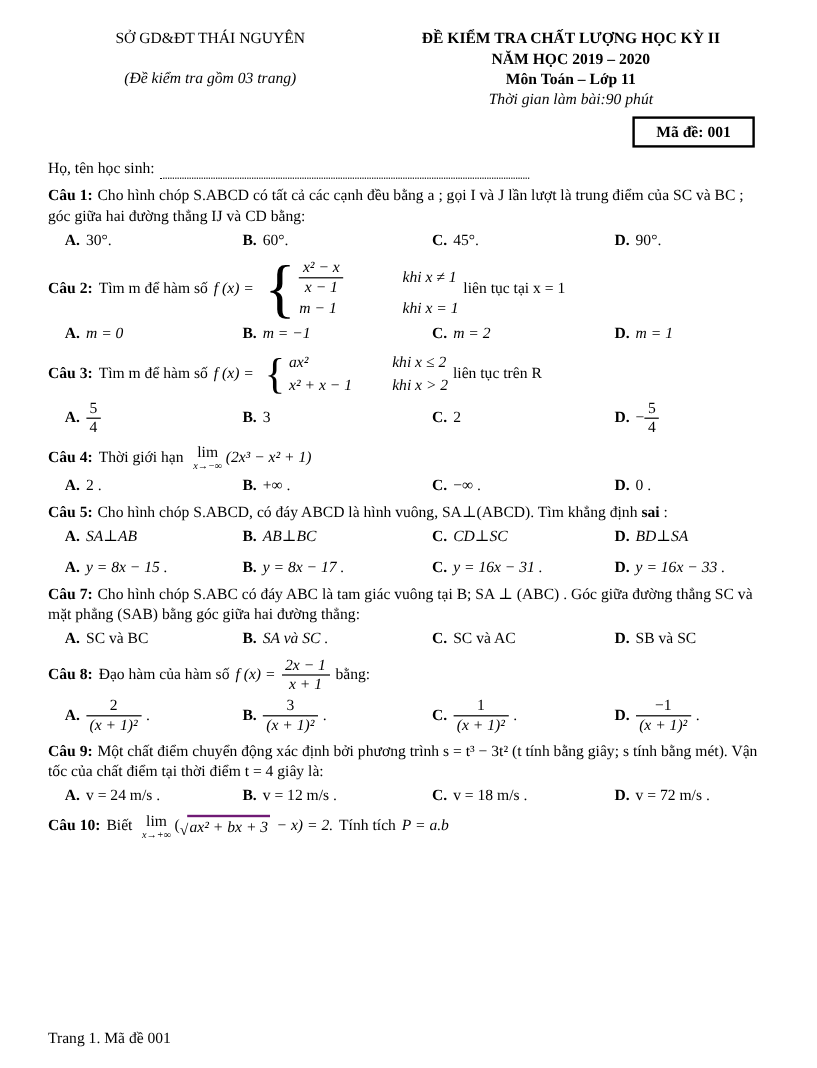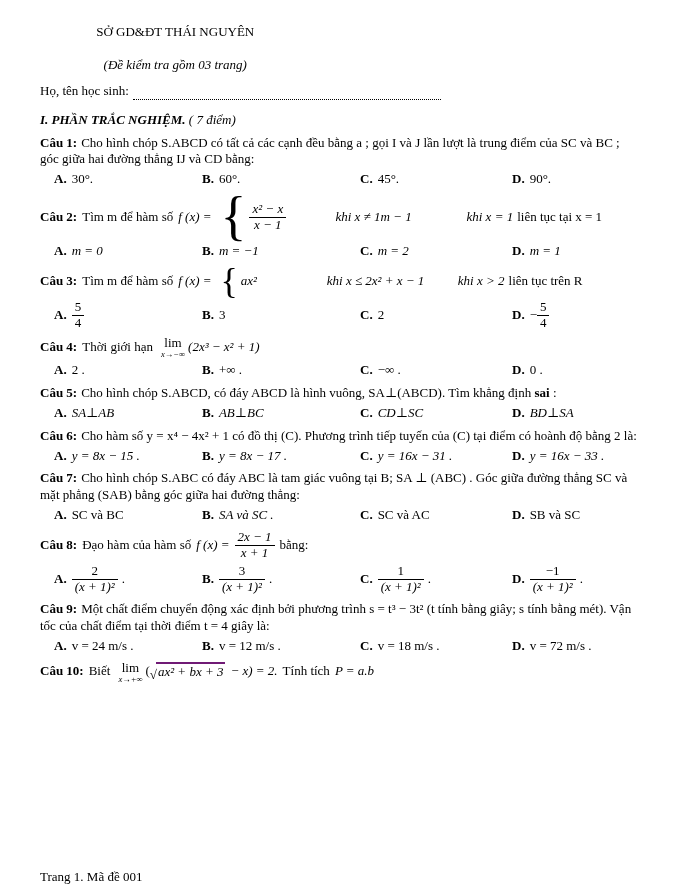--- a/index.html
+++ b/index.html
@@ -4,21 +4,21 @@
 <style>
   html,body { margin:0; padding:0; background:#fff; }
   body {
     width:681px; height:890px;
     color:#000;
     font-family:"Liberation Serif","DejaVu Serif",serif;
     font-size:13px; line-height:1.3;
   }
   .page {
     box-sizing:border-box; width:681px; height:890px;
-    padding:24px 40px 4px 40px;
+    padding:24px 40px 16px 40px;
     display:flex; flex-direction:column;
   }
   
   .header { display:flex; }
   .h-left { width:45%; text-align:center; }
   .h-right { flex:1; text-align:center; }
   .school { font-weight:bold; }
   .school-u { text-decoration:underline; }
   .h-note { font-style:italic; margin-top:16px; }
   .h-title, .h-year, .h-subject { font-weight:bold; }
@@ -52,48 +52,56 @@
   .frac { display:inline-block; text-align:center; vertical-align:middle; line-height:1.15; }
   .frac > span { display:block; padding:0 3px; }
   .frac .den { border-top:1px solid #000; }
   .lim { display:inline-block; text-align:center; vertical-align:middle; line-height:1; margin:0 3px; }
   .lim .top { display:block; }
   .lim .sub { display:block; font-size:8.5px; font-style:italic; margin-top:1px; }
   .pw { display:inline-flex; align-items:center; margin:0 4px; }
   .brace { font-weight:400; line-height:0.85; }
   .pw-tall .brace { font-size:54px; }
   .pw-short .brace { font-size:36px; }
-  .pw-rows { display:inline-flex; flex-direction:row; margin-left:3px; }
+  .pw-rows { display:inline-flex; flex-direction:column; margin-left:3px; }
   .pw-row { display:flex; align-items:center; margin:1px 0; }
   .pw-val { min-width:74px; }
   .cond { font-style:italic; margin-left:12px; }
   .sqrt { display:inline-flex; align-items:flex-end; }
   .radical { line-height:1; margin-right:-1px; }
   .radicand { border-top:2px solid #701a75; padding:0 2px; }
   
   .footer { margin-top:auto; padding-right:4px; }
 </style>
 </head>
 <body>
 
 <div class="page">
 
   <div class="header">
     <div class="h-left">
       <div>SỞ GD&amp;ĐT THÁI NGUYÊN</div>
       <div class="h-note">(Đề kiểm tra gồm 03 trang)</div>
     </div>
+    <div class="h-right">
+      <div class="h-title">ĐỀ KIỂM TRA CHẤT LƯỢNG HỌC KỲ II</div>
+      <div class="h-year">NĂM HỌC 2019 – 2020</div>
+      <div class="h-subject">Môn Toán – Lớp 11</div>
+      <div class="h-duration">Thời gian làm bài:90 phút</div>
+      <div class="code-box-wrap">
+        <span class="code-box">Mã đề: 001</span>
+      </div>
+    </div>
   </div>
 
   <div class="student-line">
     <span>Họ, tên học sinh:</span>
     <span class="dots w1"></span>
   </div>
 
-  <div class="section-title"><span class="st-b">I. PHẦN TRẮC NGHIỆM.</span><span> ( 7 điểm)</span></div>
 
   <div class="q">
     <div><b class="q-label">Câu 1:</b><span>Cho hình chóp S.ABCD có tất cả các cạnh đều bằng a ; gọi I và J lần lượt là trung điểm của SC và BC ; góc giữa hai đường thẳng IJ và CD bằng:</span></div>
     <div class="opts">
       <span class="opt">
           <b class="opt-label">A.</b>
           <span>30°.</span>
         </span>
       <span class="opt">
           <b class="opt-label">B.</b>
@@ -243,21 +251,20 @@
           <span class="it">CD⊥SC</span>
         </span>
       <span class="opt">
           <b class="opt-label">D.</b>
           <span class="it">BD⊥SA</span>
         </span>
     </div>
   </div>
 
   <div class="q">
-    <div><b class="q-label">Câu 6:</b><span>Cho hàm số y = x⁴ − 4x² + 1 có đồ thị (C). Phương trình tiếp tuyến của (C) tại điểm có hoành độ bằng 2 là:</span></div>
     <div class="opts">
       <span class="opt">
           <b class="opt-label">A.</b>
           <span class="it">y = 8x − 15 .</span>
         </span>
       <span class="opt">
           <b class="opt-label">B.</b>
           <span class="it">y = 8x − 17 .</span>
         </span>
       <span class="opt">

